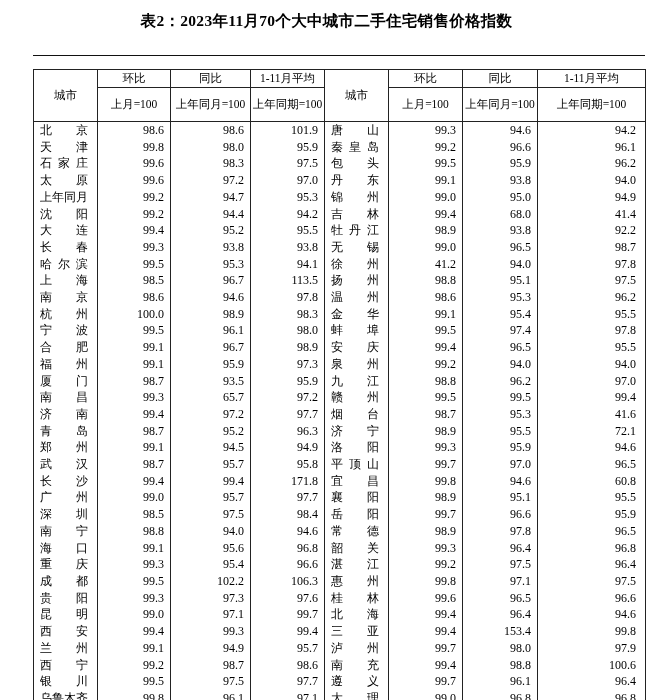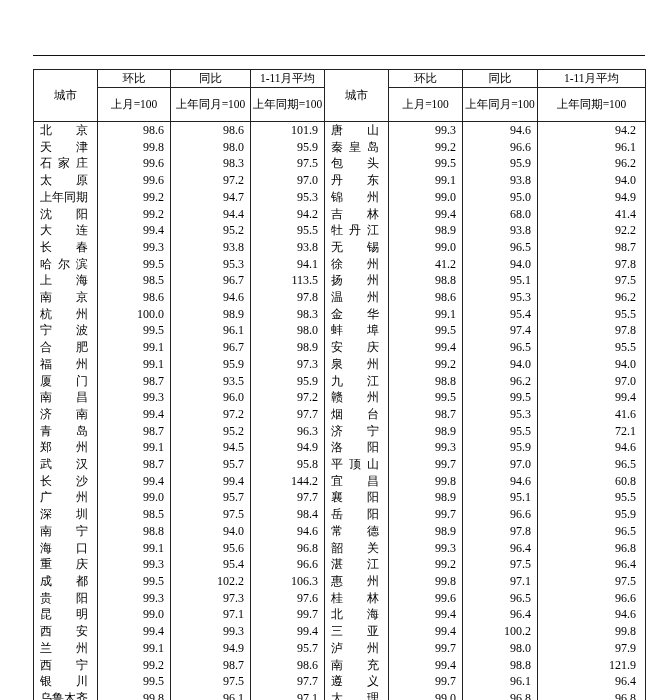--- a/index.html
+++ b/index.html
@@ -84,20 +84,21 @@
     text-align-last: justify;
     -moz-text-align-last: justify;
     font-size: 12px;
   }
 </style>
 </head>
 <body>
 
 <div class="page">
 
+  <div class="title">表2：2023年11月70个大中城市二手住宅销售价格指数</div>
 
   <div class="tablebox">
     <table class="idx">
       <colgroup>
         <col class="c-city">
           <col class="c-mom-l">
           <col class="c-yoy-l">
           <col class="c-avg-l">
         <col class="c-city2">
           <col class="c-mom-r">
@@ -176,21 +177,21 @@
       <td class="num">97.0</td>
       <td class="city">
               <div class="cjust">丹东</div>
             </td>
       <td class="num">99.1</td>
       <td class="num">93.8</td>
       <td class="num last">94.0</td>
     </tr>
           <tr>
       <td class="city">
-              <div class="cjust">上年同期</div>
+              <div class="cjust">上年同月</div>
             </td>
       <td class="num">99.2</td>
       <td class="num">94.7</td>
       <td class="num">95.3</td>
       <td class="city">
               <div class="cjust">锦州</div>
             </td>
       <td class="num">99.0</td>
       <td class="num">95.0</td>
       <td class="num last">94.9</td>
@@ -347,21 +348,21 @@
             </td>
       <td class="num">98.8</td>
       <td class="num">96.2</td>
       <td class="num last">97.0</td>
     </tr>
           <tr>
       <td class="city">
               <div class="cjust">南昌</div>
             </td>
       <td class="num">99.3</td>
-      <td class="num">96.0</td>
+      <td class="num">65.7</td>
       <td class="num">97.2</td>
       <td class="city">
               <div class="cjust">赣州</div>
             </td>
       <td class="num">99.5</td>
       <td class="num">99.5</td>
       <td class="num last">99.4</td>
     </tr>
           <tr>
       <td class="city">
@@ -418,21 +419,21 @@
       <td class="num">99.7</td>
       <td class="num">97.0</td>
       <td class="num last">96.5</td>
     </tr>
           <tr>
       <td class="city">
               <div class="cjust">长沙</div>
             </td>
       <td class="num">99.4</td>
       <td class="num">99.4</td>
-      <td class="num">144.2</td>
+      <td class="num">171.8</td>
       <td class="city">
               <div class="cjust">宜昌</div>
             </td>
       <td class="num">99.8</td>
       <td class="num">94.6</td>
       <td class="num last">60.8</td>
     </tr>
           <tr>
       <td class="city">
               <div class="cjust">广州</div>
@@ -549,21 +550,21 @@
       <td class="city">
               <div class="cjust">西安</div>
             </td>
       <td class="num">99.4</td>
       <td class="num">99.3</td>
       <td class="num">99.4</td>
       <td class="city">
               <div class="cjust">三亚</div>
             </td>
       <td class="num">99.4</td>
-      <td class="num">100.2</td>
+      <td class="num">153.4</td>
       <td class="num last">99.8</td>
     </tr>
           <tr>
       <td class="city">
               <div class="cjust">兰州</div>
             </td>
       <td class="num">99.1</td>
       <td class="num">94.9</td>
       <td class="num">95.7</td>
       <td class="city">
@@ -578,21 +579,21 @@
               <div class="cjust">西宁</div>
             </td>
       <td class="num">99.2</td>
       <td class="num">98.7</td>
       <td class="num">98.6</td>
       <td class="city">
               <div class="cjust">南充</div>
             </td>
       <td class="num">99.4</td>
       <td class="num">98.8</td>
-      <td class="num last">121.9</td>
+      <td class="num last">100.6</td>
     </tr>
           <tr>
       <td class="city">
               <div class="cjust">银川</div>
             </td>
       <td class="num">99.5</td>
       <td class="num">97.5</td>
       <td class="num">97.7</td>
       <td class="city">
               <div class="cjust">遵义</div>

